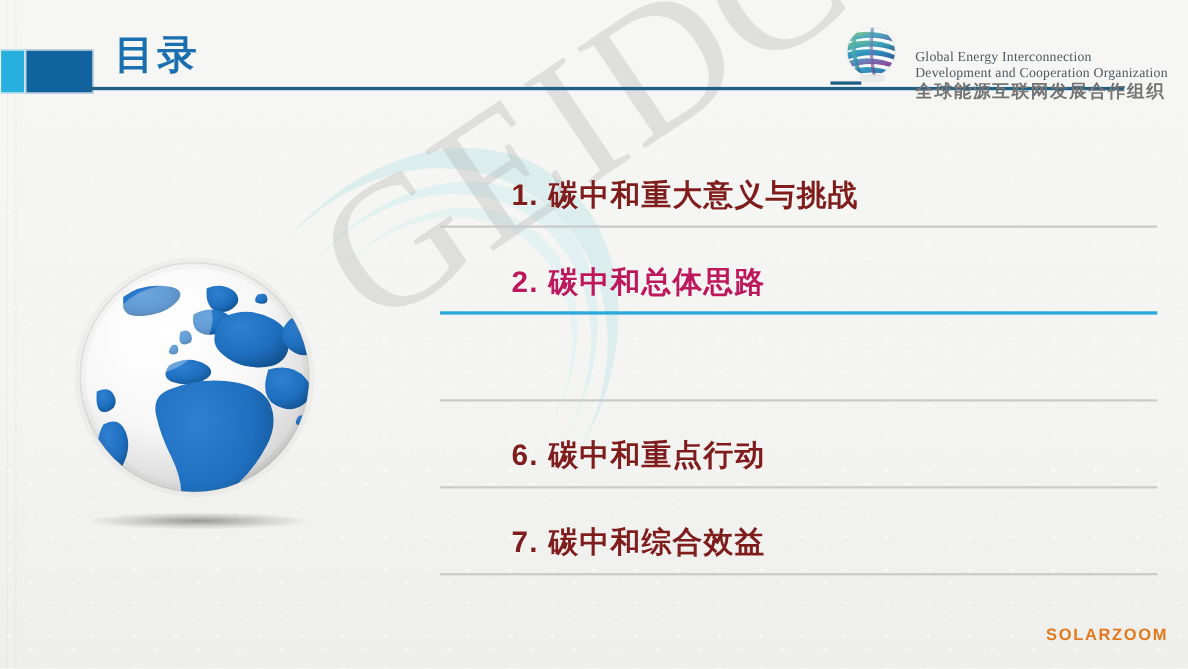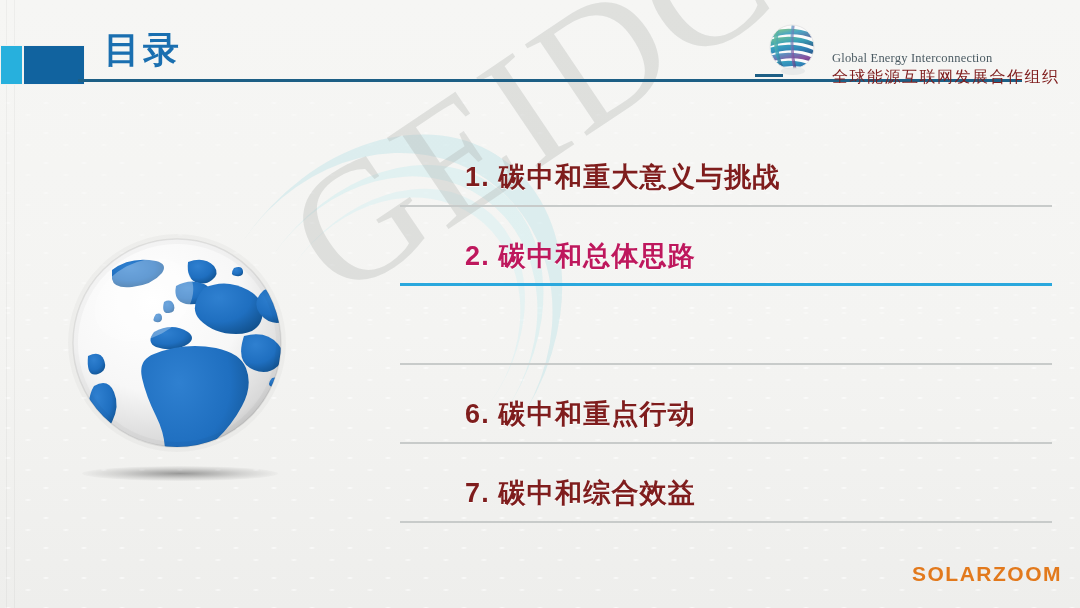--- a/index.html
+++ b/index.html
@@ -146,22 +146,22 @@
   .brand-text { line-height: 1.18; margin-top: 40px; }
   .brand-en1, .brand-en2 {
     font-family: "Liberation Serif", "DejaVu Serif", serif;
     font-size: 12.5px;
     color: #4a5a62;
     white-space: nowrap;
     letter-spacing: .2px;
   }
   .brand-cn {
     font-size: 16px;
-    font-weight: normal;
-    color: #7f1d1d;
+    font-weight: bold;
+    color: #737373;
     white-space: nowrap;
     letter-spacing: 1.5px;
     margin-top: 2px;
   }
   .brand-rule {
     position: absolute;
     left: 755px; top: 74px;
     width: 28px; height: 3px;
     background: #1d5f85;
   }
@@ -218,21 +218,21 @@
   .toc-item.active .toc-rule {
     height: 3px;
     background: #2aa8dd;
   }
 
   
   .solarzoom {
     position: absolute;
     right: 18px;
     bottom: 22px;
-    font-size: 21px;
+    font-size: 15px;
     font-weight: bold;
     letter-spacing: 1.5px;
     color: #e2791c;
   }
 </style>
 </head>
 <body>
 
 <div id="slide">
 
@@ -291,20 +291,21 @@
           <path d="M2 48 q28 -12 58 4 l0 3 q-30 -14 -58 0 z" fill="url(#g1)"></path>
           <path d="M14 6 q-6 24 6 48 l3 -1 q-11 -23 -5 -46 z" fill="url(#g2)" opacity=".85"></path>
           <path d="M30 4 q-4 26 2 50 l3 -1 q-6 -23 -2 -48 z" fill="url(#g4)" opacity=".7"></path>
         </g>
         <circle cx="30" cy="29" r="22" fill="none" stroke="#e6e6e6" stroke-width="1"></circle>
         <ellipse cx="31" cy="53" rx="12" ry="4" fill="#dfe3e2" opacity=".6"></ellipse>
       </svg>
     </div>
     <div class="brand-text">
       <div class="brand-en1">Global Energy Interconnection</div>
+      <div class="brand-en2">Development and Cooperation Organization</div>
       <div class="brand-cn">全球能源互联网发展合作组织</div>
     </div>
   </div>
 
   <div class="globe-wrap">
     <svg viewBox="0 0 238 238" width="238" height="238" aria-hidden="true">
       <defs>
         <radialGradient id="sphere" cx="38%" cy="30%" r="78%">
           <stop offset="0%" stop-color="#ffffff"></stop>
           <stop offset="55%" stop-color="#f7f7f7"></stop>

